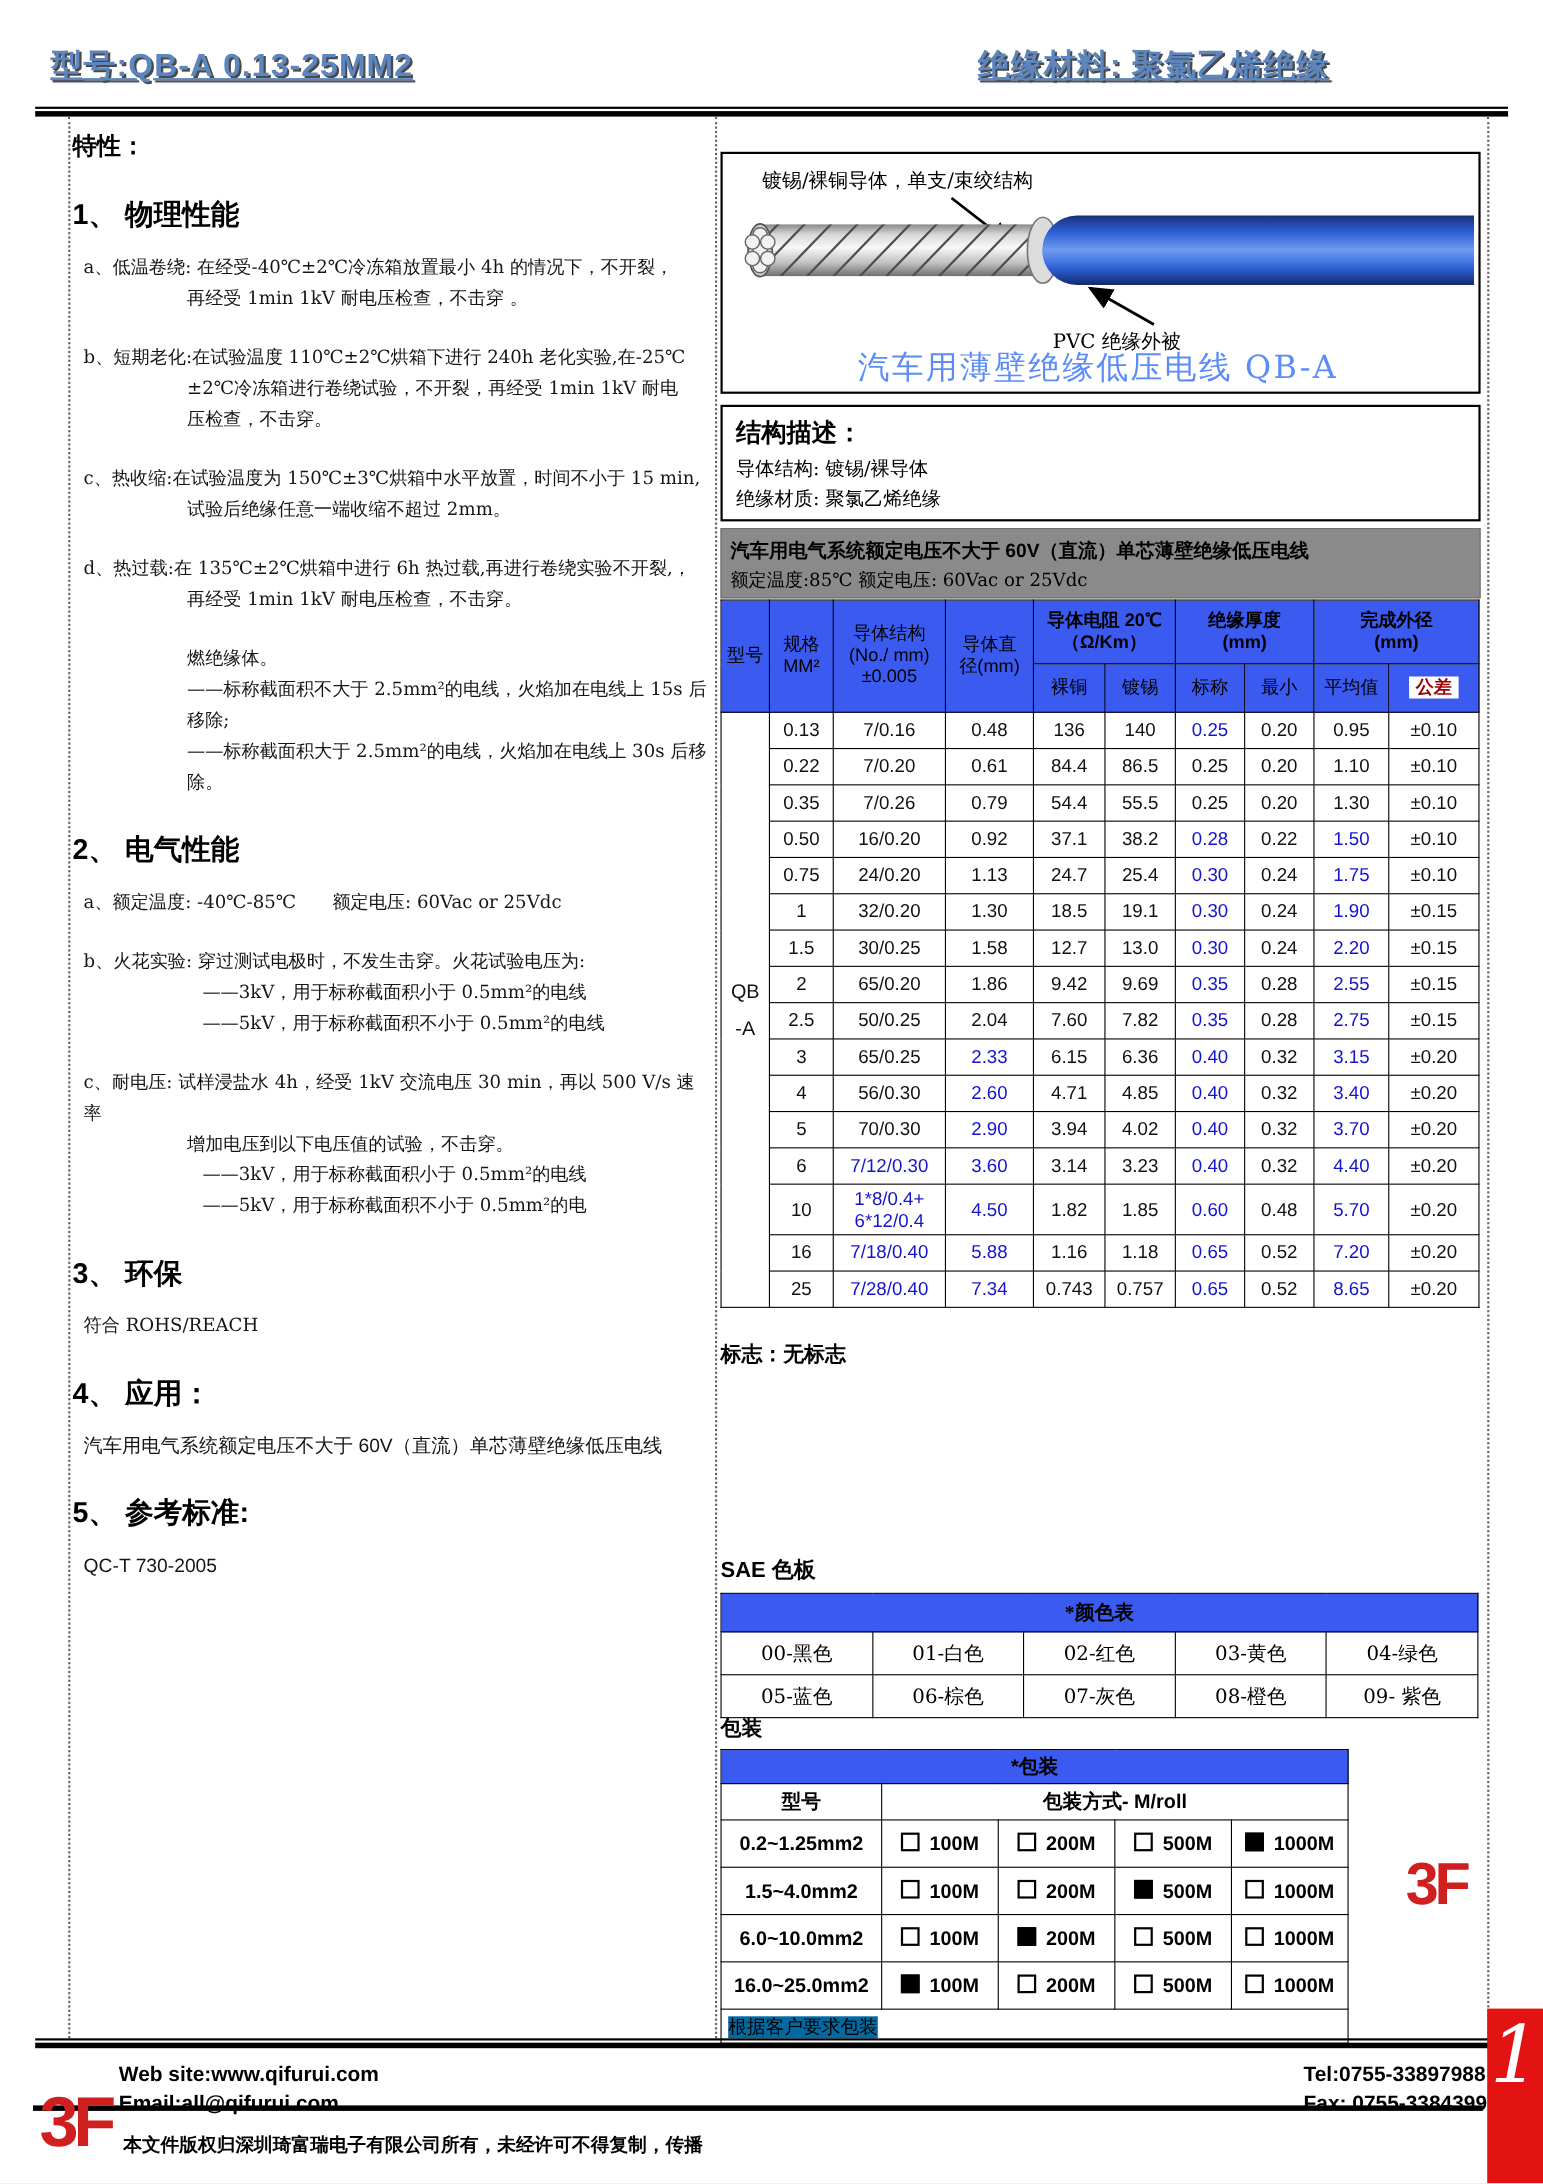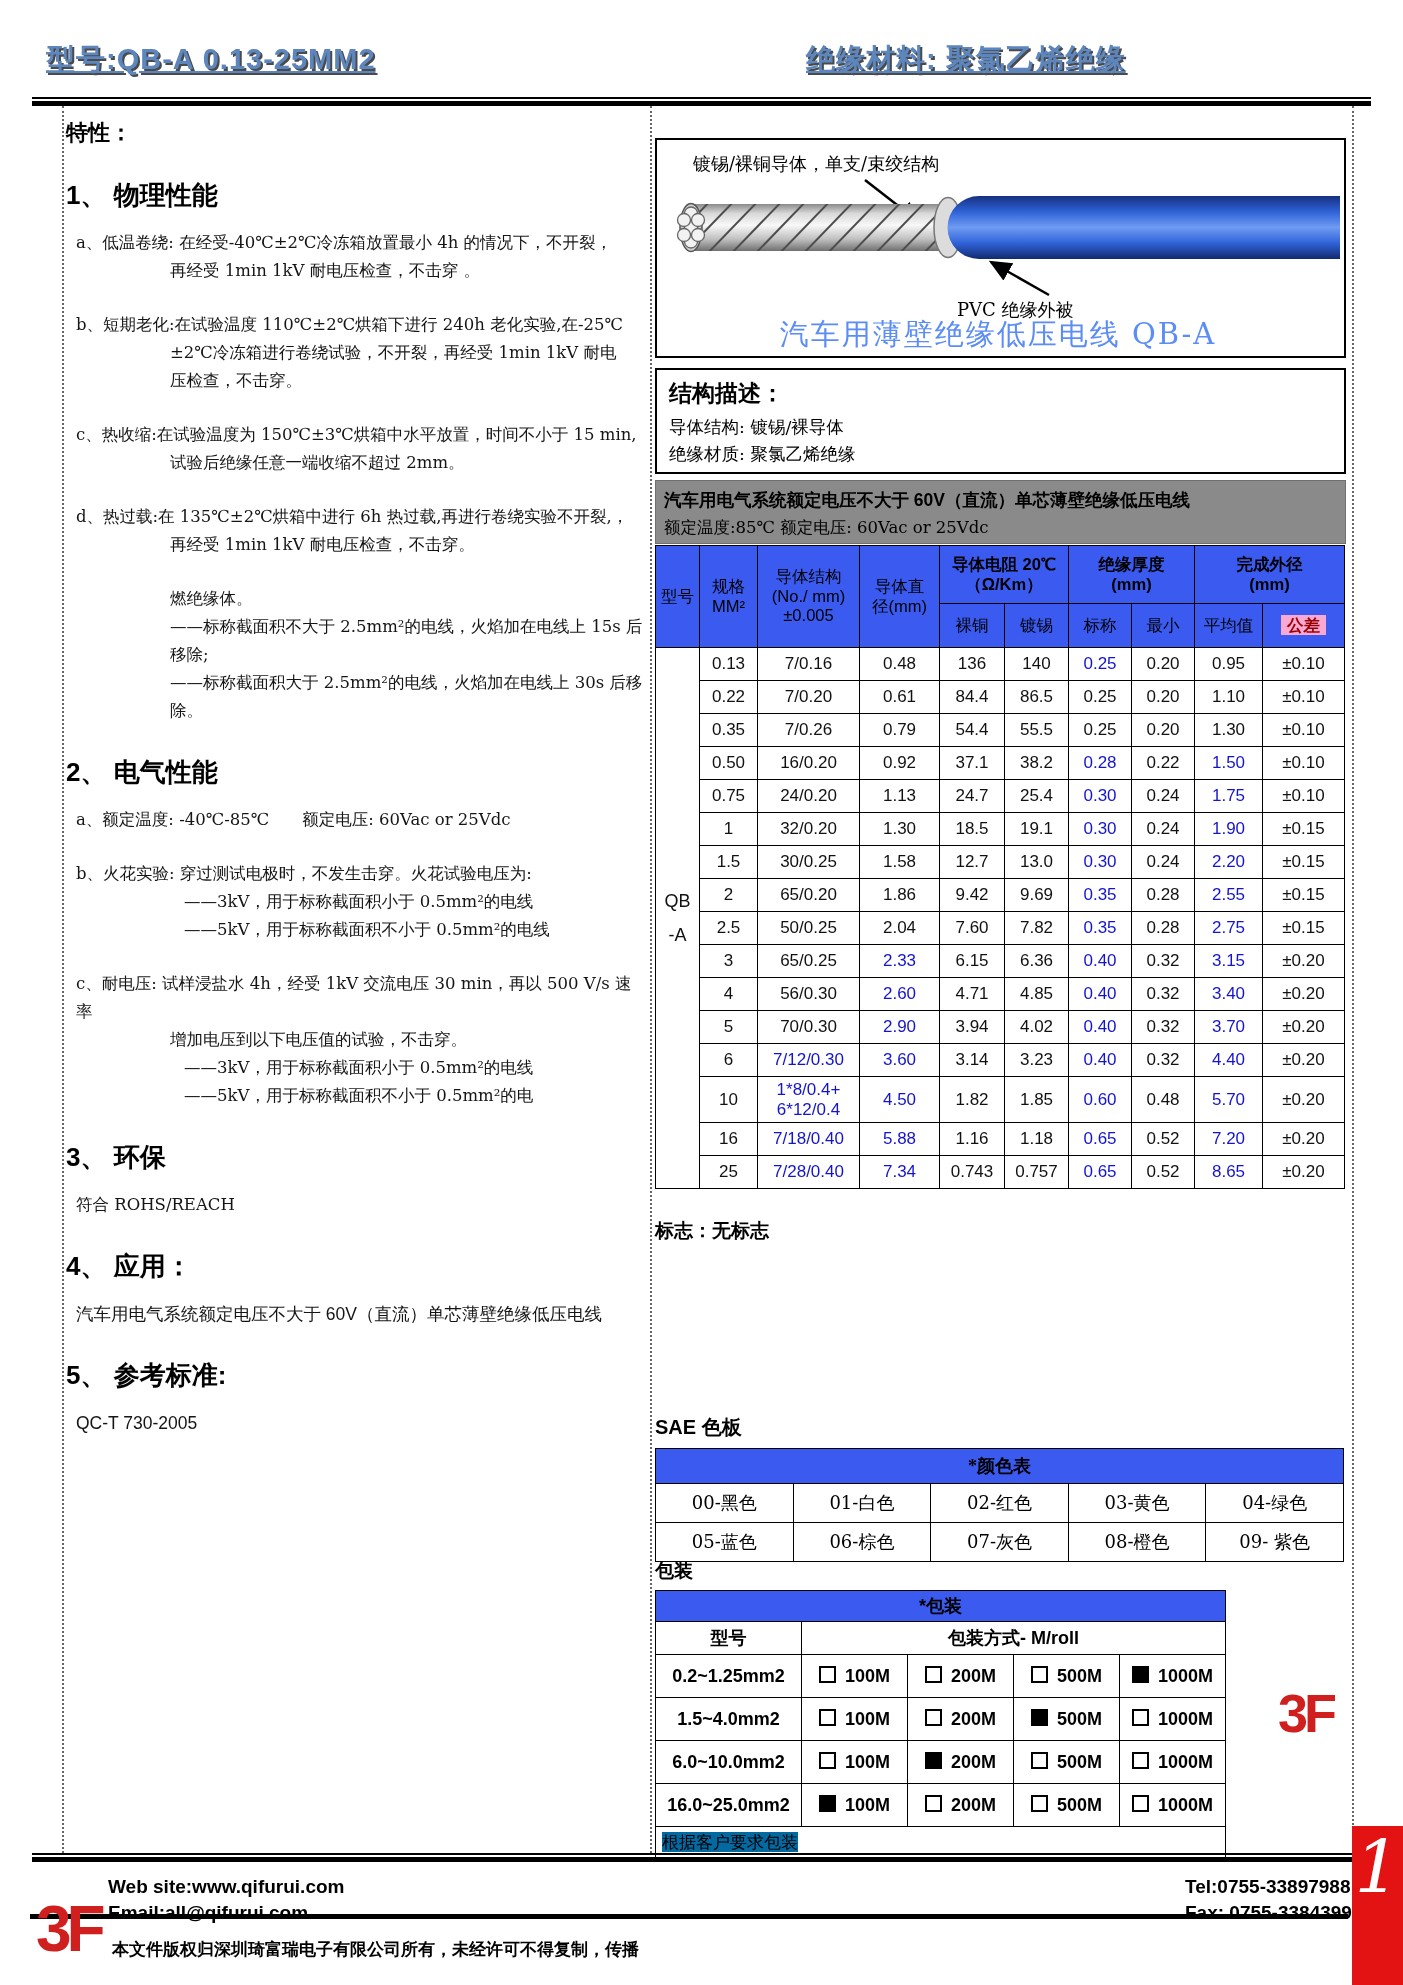--- a/index.html
+++ b/index.html
@@ -4,21 +4,21 @@
 <style>
   html,body { margin:0; padding:0; background:#e8e8e8; }
   #page { position:relative; width:1403px; height:1985px; background:#fff; margin:0 auto;
           font-family:"Liberation Sans",sans-serif; color:#000; overflow:hidden; }
 
   
   .hdr-text { position:absolute; top:40px; font-size:29px; font-weight:bold; letter-spacing:1px;
               color:#5c86bd; text-shadow:2px 2px 0 #4a4a4a; text-decoration:underline;
               font-family:"Liberation Sans",sans-serif; }
   #hdr-left  { left:46px; }
-  #hdr-right { left:806px; }
+  #hdr-right { left:889px; }
   .hline { position:absolute; background:#000; }
   #top-thin  { left:32px; top:97px;  width:1339px; height:2px; }
   #top-thick { left:32px; top:101px; width:1339px; height:5px; }
 
   
   .vdot { position:absolute; top:106px; height:1747px; width:0; border-left:2px dotted #666; }
   #vdot-left  { left:62px; }
   #vdot-mid   { left:650px; }
   #vdot-right { left:1352px; }
 
@@ -51,21 +51,21 @@
   #spec-table th, #spec-table td { border:1.5px solid #000; text-align:center; vertical-align:middle; white-space:pre-line; padding:0; }
   #spec-table thead th { background:#3a5af0; font-weight:normal; font-size:16.5px; line-height:1.2; }
   #spec-table thead th.grp { font-weight:bold; }
   #spec-table thead tr.hr1 { height:58px; }
   #spec-table thead tr.hr2 { height:44px; }
   #spec-table tbody tr { height:33px; }
   #spec-table tbody tr.tall { height:46px; }
   #spec-table tbody td { color:#111; }
   #spec-table tbody td.blue { color:#1414cd; }
   #spec-table td.model-cell { font-size:18px; line-height:1.9;text-align:center; }
-  .tol-badge { background:#f9a8d4; color:#990000; font-weight:bold; padding:1px 6px; }
+  .tol-badge { background:#ffffff; color:#990000; font-weight:bold; padding:1px 6px; }
 
   #mark-note { position:absolute; left:655px; top:1218px; font-size:19px; font-weight:bold; }
 
   
   #sae-title { position:absolute; left:655px; top:1414px; font-size:20px; font-weight:bold; }
   #sae-table { position:absolute; left:655px; top:1448px; width:689px; border-collapse:collapse; table-layout:fixed; }
   #sae-table th { background:#3a5af0; height:32px; font-size:18px; font-weight:bold; border:1.5px solid #000;font-family:Liberation Serif, serif; }
   #sae-table td { border:1.5px solid #000; height:36px; text-align:center; font-size:18px; font-family:"DejaVu Serif",serif; }
 
   

